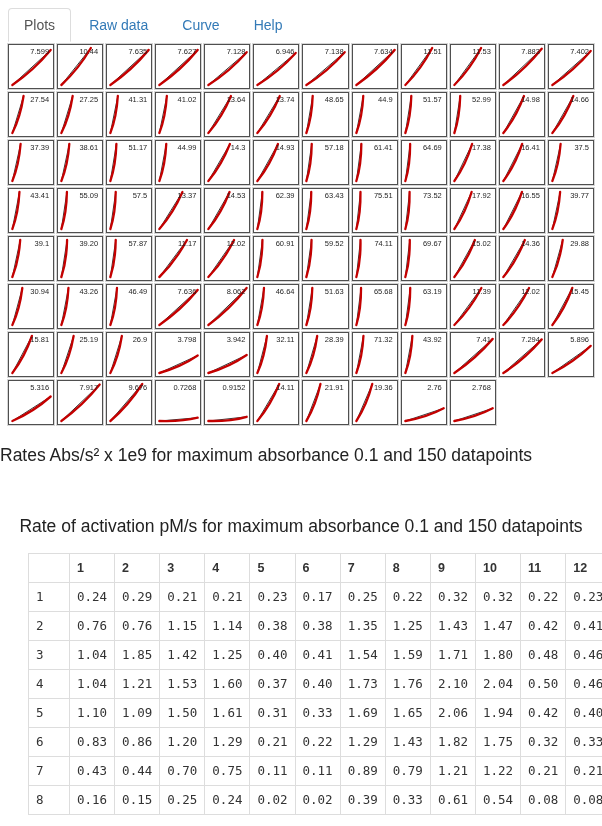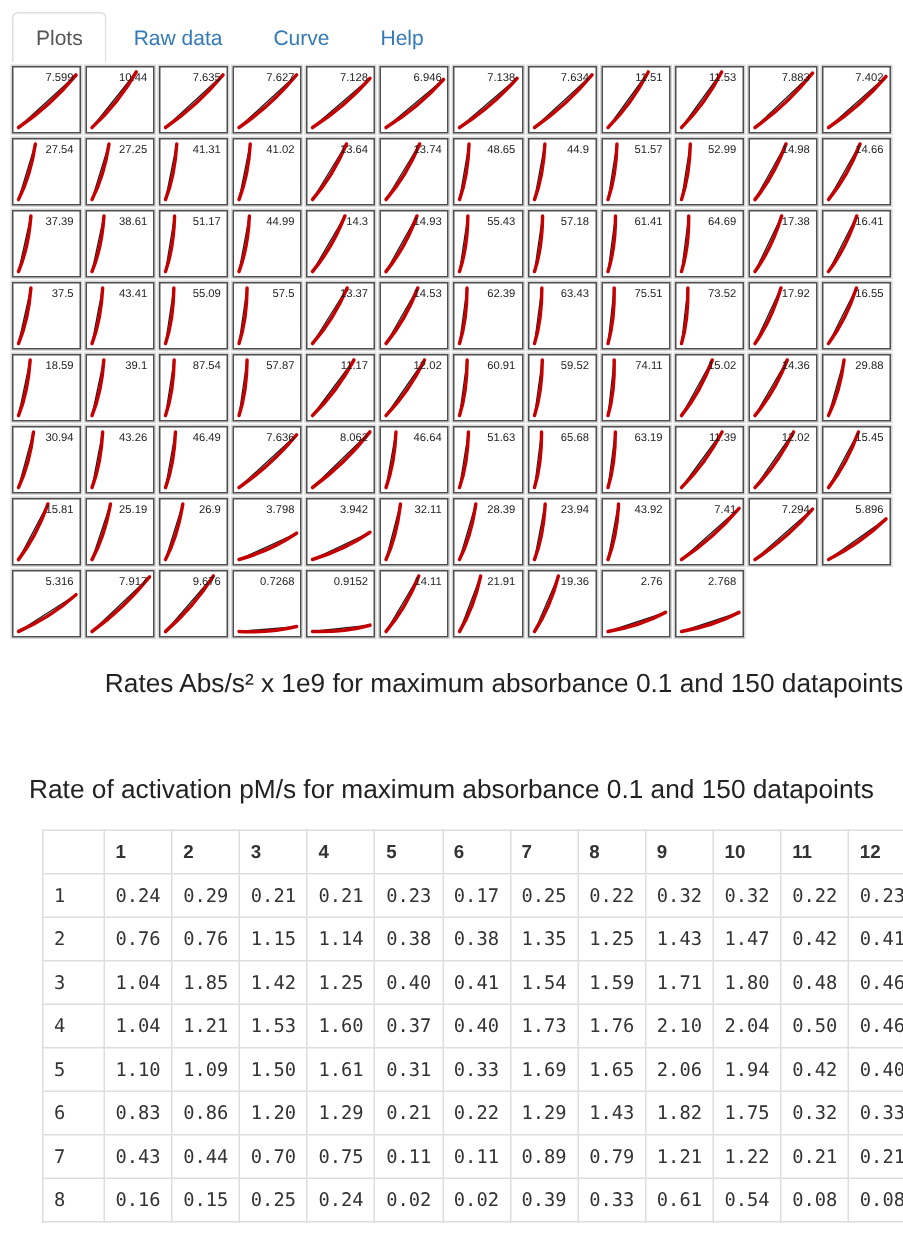--- a/index.html
+++ b/index.html
@@ -34,21 +34,21 @@
     border:1px solid #4f4f4f; box-shadow:0 0 0 1px #d6d6d6;
   }
   .pcell svg { position:absolute; left:0; top:0; width:100%; height:100%; }
   .plbl {
     position:absolute; top:3px; right:4px;
     font-size:7.5px; line-height:8px; color:#1f1f1f;
     font-family:"Liberation Sans", sans-serif;
   }
   
   .caption1 {
-    margin-top:20px; text-align:right;
+    margin-top:20px; text-align:left;
     font-size:17.5px; color:#222;
   }
   .caption2 {
     margin-top:50px; text-align:center;
     font-size:17.5px; color:#222;
   }
   
   table.act {
     border-collapse:collapse; margin:16px 0 0 28px;
     background:#fff;
@@ -290,367 +290,367 @@
     </div>
     <div class="pcell">
       <svg viewBox="0 0 46 43" preserveAspectRatio="none">
         <path d="M 3.5 40 L 25.0 3.0" stroke="#1a1a1a" stroke-width="0.9" fill="none"></path>
         <path d="M 3.5 40 Q 16.9 24.1 25.0 3.0" stroke="#c40000" stroke-width="2.4" fill="none" stroke-linecap="round"></path>
       </svg>
       <span class="plbl">14.93</span>
     </div>
     <div class="pcell">
       <svg viewBox="0 0 46 43" preserveAspectRatio="none">
+        <path d="M 3.5 40 L 9.1 3.0" stroke="#1a1a1a" stroke-width="0.9" fill="none"></path>
+        <path d="M 3.5 40 Q 8.9 24.1 9.1 3.0" stroke="#c40000" stroke-width="2.4" fill="none" stroke-linecap="round"></path>
+      </svg>
+      <span class="plbl">57.18</span>
+    </div>
+    <div class="pcell">
+      <svg viewBox="0 0 46 43" preserveAspectRatio="none">
+        <path d="M 3.5 40 L 8.7 3.0" stroke="#1a1a1a" stroke-width="0.9" fill="none"></path>
+        <path d="M 3.5 40 Q 8.7 24.1 8.7 3.0" stroke="#c40000" stroke-width="2.4" fill="none" stroke-linecap="round"></path>
+      </svg>
+      <span class="plbl">61.41</span>
+    </div>
+    <div class="pcell">
+      <svg viewBox="0 0 46 43" preserveAspectRatio="none">
+        <path d="M 3.5 40 L 8.5 3.0" stroke="#1a1a1a" stroke-width="0.9" fill="none"></path>
+        <path d="M 3.5 40 Q 8.6 24.1 8.5 3.0" stroke="#c40000" stroke-width="2.4" fill="none" stroke-linecap="round"></path>
+      </svg>
+      <span class="plbl">64.69</span>
+    </div>
+    <div class="pcell">
+      <svg viewBox="0 0 46 43" preserveAspectRatio="none">
+        <path d="M 3.5 40 L 22.0 3.0" stroke="#1a1a1a" stroke-width="0.9" fill="none"></path>
+        <path d="M 3.5 40 Q 15.4 24.1 22.0 3.0" stroke="#c40000" stroke-width="2.4" fill="none" stroke-linecap="round"></path>
+      </svg>
+      <span class="plbl">17.38</span>
+    </div>
+    <div class="pcell">
+      <svg viewBox="0 0 46 43" preserveAspectRatio="none">
+        <path d="M 3.5 40 L 23.1 3.0" stroke="#1a1a1a" stroke-width="0.9" fill="none"></path>
+        <path d="M 3.5 40 Q 15.9 24.1 23.1 3.0" stroke="#c40000" stroke-width="2.4" fill="none" stroke-linecap="round"></path>
+      </svg>
+      <span class="plbl">16.41</span>
+    </div>
+    <div class="pcell">
+      <svg viewBox="0 0 46 43" preserveAspectRatio="none">
+        <path d="M 3.5 40 L 12.1 3.0" stroke="#1a1a1a" stroke-width="0.9" fill="none"></path>
+        <path d="M 3.5 40 Q 10.4 24.1 12.1 3.0" stroke="#c40000" stroke-width="2.4" fill="none" stroke-linecap="round"></path>
+      </svg>
+      <span class="plbl">37.5</span>
+    </div>
+    <div class="pcell">
+      <svg viewBox="0 0 46 43" preserveAspectRatio="none">
+        <path d="M 3.5 40 L 10.9 3.0" stroke="#1a1a1a" stroke-width="0.9" fill="none"></path>
+        <path d="M 3.5 40 Q 9.8 24.1 10.9 3.0" stroke="#c40000" stroke-width="2.4" fill="none" stroke-linecap="round"></path>
+      </svg>
+      <span class="plbl">43.41</span>
+    </div>
+    <div class="pcell">
+      <svg viewBox="0 0 46 43" preserveAspectRatio="none">
         <path d="M 3.5 40 L 9.3 3.0" stroke="#1a1a1a" stroke-width="0.9" fill="none"></path>
         <path d="M 3.5 40 Q 9.0 24.1 9.3 3.0" stroke="#c40000" stroke-width="2.4" fill="none" stroke-linecap="round"></path>
       </svg>
-      <span class="plbl">55.43</span>
+      <span class="plbl">55.09</span>
     </div>
     <div class="pcell">
       <svg viewBox="0 0 46 43" preserveAspectRatio="none">
         <path d="M 3.5 40 L 9.1 3.0" stroke="#1a1a1a" stroke-width="0.9" fill="none"></path>
         <path d="M 3.5 40 Q 8.9 24.1 9.1 3.0" stroke="#c40000" stroke-width="2.4" fill="none" stroke-linecap="round"></path>
       </svg>
-      <span class="plbl">57.18</span>
+      <span class="plbl">57.5</span>
+    </div>
+    <div class="pcell">
+      <svg viewBox="0 0 46 43" preserveAspectRatio="none">
+        <path d="M 3.5 40 L 27.6 3.0" stroke="#1a1a1a" stroke-width="0.9" fill="none"></path>
+        <path d="M 3.5 40 Q 18.1 24.1 27.6 3.0" stroke="#c40000" stroke-width="2.4" fill="none" stroke-linecap="round"></path>
+      </svg>
+      <span class="plbl">13.37</span>
+    </div>
+    <div class="pcell">
+      <svg viewBox="0 0 46 43" preserveAspectRatio="none">
+        <path d="M 3.5 40 L 25.6 3.0" stroke="#1a1a1a" stroke-width="0.9" fill="none"></path>
+        <path d="M 3.5 40 Q 17.2 24.1 25.6 3.0" stroke="#c40000" stroke-width="2.4" fill="none" stroke-linecap="round"></path>
+      </svg>
+      <span class="plbl">14.53</span>
     </div>
     <div class="pcell">
       <svg viewBox="0 0 46 43" preserveAspectRatio="none">
         <path d="M 3.5 40 L 8.7 3.0" stroke="#1a1a1a" stroke-width="0.9" fill="none"></path>
         <path d="M 3.5 40 Q 8.7 24.1 8.7 3.0" stroke="#c40000" stroke-width="2.4" fill="none" stroke-linecap="round"></path>
       </svg>
-      <span class="plbl">61.41</span>
-    </div>
-    <div class="pcell">
-      <svg viewBox="0 0 46 43" preserveAspectRatio="none">
-        <path d="M 3.5 40 L 8.5 3.0" stroke="#1a1a1a" stroke-width="0.9" fill="none"></path>
-        <path d="M 3.5 40 Q 8.6 24.1 8.5 3.0" stroke="#c40000" stroke-width="2.4" fill="none" stroke-linecap="round"></path>
-      </svg>
-      <span class="plbl">64.69</span>
-    </div>
-    <div class="pcell">
-      <svg viewBox="0 0 46 43" preserveAspectRatio="none">
-        <path d="M 3.5 40 L 22.0 3.0" stroke="#1a1a1a" stroke-width="0.9" fill="none"></path>
-        <path d="M 3.5 40 Q 15.4 24.1 22.0 3.0" stroke="#c40000" stroke-width="2.4" fill="none" stroke-linecap="round"></path>
-      </svg>
-      <span class="plbl">17.38</span>
-    </div>
-    <div class="pcell">
-      <svg viewBox="0 0 46 43" preserveAspectRatio="none">
-        <path d="M 3.5 40 L 23.1 3.0" stroke="#1a1a1a" stroke-width="0.9" fill="none"></path>
-        <path d="M 3.5 40 Q 15.9 24.1 23.1 3.0" stroke="#c40000" stroke-width="2.4" fill="none" stroke-linecap="round"></path>
-      </svg>
-      <span class="plbl">16.41</span>
-    </div>
-    <div class="pcell">
-      <svg viewBox="0 0 46 43" preserveAspectRatio="none">
-        <path d="M 3.5 40 L 12.1 3.0" stroke="#1a1a1a" stroke-width="0.9" fill="none"></path>
-        <path d="M 3.5 40 Q 10.4 24.1 12.1 3.0" stroke="#c40000" stroke-width="2.4" fill="none" stroke-linecap="round"></path>
-      </svg>
-      <span class="plbl">37.5</span>
+      <span class="plbl">62.39</span>
+    </div>
+    <div class="pcell">
+      <svg viewBox="0 0 46 43" preserveAspectRatio="none">
+        <path d="M 3.5 40 L 8.6 3.0" stroke="#1a1a1a" stroke-width="0.9" fill="none"></path>
+        <path d="M 3.5 40 Q 8.6 24.1 8.6 3.0" stroke="#c40000" stroke-width="2.4" fill="none" stroke-linecap="round"></path>
+      </svg>
+      <span class="plbl">63.43</span>
+    </div>
+    <div class="pcell">
+      <svg viewBox="0 0 46 43" preserveAspectRatio="none">
+        <path d="M 3.5 40 L 7.8 3.0" stroke="#1a1a1a" stroke-width="0.9" fill="none"></path>
+        <path d="M 3.5 40 Q 8.2 24.1 7.8 3.0" stroke="#c40000" stroke-width="2.4" fill="none" stroke-linecap="round"></path>
+      </svg>
+      <span class="plbl">75.51</span>
+    </div>
+    <div class="pcell">
+      <svg viewBox="0 0 46 43" preserveAspectRatio="none">
+        <path d="M 3.5 40 L 7.9 3.0" stroke="#1a1a1a" stroke-width="0.9" fill="none"></path>
+        <path d="M 3.5 40 Q 8.3 24.1 7.9 3.0" stroke="#c40000" stroke-width="2.4" fill="none" stroke-linecap="round"></path>
+      </svg>
+      <span class="plbl">73.52</span>
+    </div>
+    <div class="pcell">
+      <svg viewBox="0 0 46 43" preserveAspectRatio="none">
+        <path d="M 3.5 40 L 21.5 3.0" stroke="#1a1a1a" stroke-width="0.9" fill="none"></path>
+        <path d="M 3.5 40 Q 15.1 24.1 21.5 3.0" stroke="#c40000" stroke-width="2.4" fill="none" stroke-linecap="round"></path>
+      </svg>
+      <span class="plbl">17.92</span>
+    </div>
+    <div class="pcell">
+      <svg viewBox="0 0 46 43" preserveAspectRatio="none">
+        <path d="M 3.5 40 L 22.9 3.0" stroke="#1a1a1a" stroke-width="0.9" fill="none"></path>
+        <path d="M 3.5 40 Q 15.8 24.1 22.9 3.0" stroke="#c40000" stroke-width="2.4" fill="none" stroke-linecap="round"></path>
+      </svg>
+      <span class="plbl">16.55</span>
+    </div>
+    <div class="pcell">
+      <svg viewBox="0 0 46 43" preserveAspectRatio="none">
+        <path d="M 3.5 40 L 11.6 3.0" stroke="#1a1a1a" stroke-width="0.9" fill="none"></path>
+        <path d="M 3.5 40 Q 10.1 24.1 11.6 3.0" stroke="#c40000" stroke-width="2.4" fill="none" stroke-linecap="round"></path>
+      </svg>
+      <span class="plbl">39.77</span>
+    </div>
+    <div class="pcell">
+      <svg viewBox="0 0 46 43" preserveAspectRatio="none">
+        <path d="M 3.5 40 L 11.7 3.0" stroke="#1a1a1a" stroke-width="0.9" fill="none"></path>
+        <path d="M 3.5 40 Q 10.2 24.1 11.7 3.0" stroke="#c40000" stroke-width="2.4" fill="none" stroke-linecap="round"></path>
+      </svg>
+      <span class="plbl">39.1</span>
+    </div>
+    <div class="pcell">
+      <svg viewBox="0 0 46 43" preserveAspectRatio="none">
+        <path d="M 3.5 40 L 9.5 3.0" stroke="#1a1a1a" stroke-width="0.9" fill="none"></path>
+        <path d="M 3.5 40 Q 9.1 24.1 9.5 3.0" stroke="#c40000" stroke-width="2.4" fill="none" stroke-linecap="round"></path>
+      </svg>
+      <span class="plbl">39.20</span>
+    </div>
+    <div class="pcell">
+      <svg viewBox="0 0 46 43" preserveAspectRatio="none">
+        <path d="M 3.5 40 L 9.1 3.0" stroke="#1a1a1a" stroke-width="0.9" fill="none"></path>
+        <path d="M 3.5 40 Q 8.9 24.1 9.1 3.0" stroke="#c40000" stroke-width="2.4" fill="none" stroke-linecap="round"></path>
+      </svg>
+      <span class="plbl">57.87</span>
+    </div>
+    <div class="pcell">
+      <svg viewBox="0 0 46 43" preserveAspectRatio="none">
+        <path d="M 3.5 40 L 32.3 3.0" stroke="#1a1a1a" stroke-width="0.9" fill="none"></path>
+        <path d="M 3.5 40 Q 20.5 24.1 32.3 3.0" stroke="#c40000" stroke-width="2.4" fill="none" stroke-linecap="round"></path>
+      </svg>
+      <span class="plbl">11.17</span>
+    </div>
+    <div class="pcell">
+      <svg viewBox="0 0 46 43" preserveAspectRatio="none">
+        <path d="M 3.5 40 L 30.3 3.0" stroke="#1a1a1a" stroke-width="0.9" fill="none"></path>
+        <path d="M 3.5 40 Q 19.5 24.1 30.3 3.0" stroke="#c40000" stroke-width="2.4" fill="none" stroke-linecap="round"></path>
+      </svg>
+      <span class="plbl">12.02</span>
+    </div>
+    <div class="pcell">
+      <svg viewBox="0 0 46 43" preserveAspectRatio="none">
+        <path d="M 3.5 40 L 8.8 3.0" stroke="#1a1a1a" stroke-width="0.9" fill="none"></path>
+        <path d="M 3.5 40 Q 8.7 24.1 8.8 3.0" stroke="#c40000" stroke-width="2.4" fill="none" stroke-linecap="round"></path>
+      </svg>
+      <span class="plbl">60.91</span>
+    </div>
+    <div class="pcell">
+      <svg viewBox="0 0 46 43" preserveAspectRatio="none">
+        <path d="M 3.5 40 L 8.9 3.0" stroke="#1a1a1a" stroke-width="0.9" fill="none"></path>
+        <path d="M 3.5 40 Q 8.8 24.1 8.9 3.0" stroke="#c40000" stroke-width="2.4" fill="none" stroke-linecap="round"></path>
+      </svg>
+      <span class="plbl">59.52</span>
+    </div>
+    <div class="pcell">
+      <svg viewBox="0 0 46 43" preserveAspectRatio="none">
+        <path d="M 3.5 40 L 7.8 3.0" stroke="#1a1a1a" stroke-width="0.9" fill="none"></path>
+        <path d="M 3.5 40 Q 8.3 24.1 7.8 3.0" stroke="#c40000" stroke-width="2.4" fill="none" stroke-linecap="round"></path>
+      </svg>
+      <span class="plbl">74.11</span>
+    </div>
+    <div class="pcell">
+      <svg viewBox="0 0 46 43" preserveAspectRatio="none">
+        <path d="M 3.5 40 L 8.1 3.0" stroke="#1a1a1a" stroke-width="0.9" fill="none"></path>
+        <path d="M 3.5 40 Q 8.4 24.1 8.1 3.0" stroke="#c40000" stroke-width="2.4" fill="none" stroke-linecap="round"></path>
+      </svg>
+      <span class="plbl">69.67</span>
+    </div>
+    <div class="pcell">
+      <svg viewBox="0 0 46 43" preserveAspectRatio="none">
+        <path d="M 3.5 40 L 24.9 3.0" stroke="#1a1a1a" stroke-width="0.9" fill="none"></path>
+        <path d="M 3.5 40 Q 16.8 24.1 24.9 3.0" stroke="#c40000" stroke-width="2.4" fill="none" stroke-linecap="round"></path>
+      </svg>
+      <span class="plbl">15.02</span>
+    </div>
+    <div class="pcell">
+      <svg viewBox="0 0 46 43" preserveAspectRatio="none">
+        <path d="M 3.5 40 L 25.9 3.0" stroke="#1a1a1a" stroke-width="0.9" fill="none"></path>
+        <path d="M 3.5 40 Q 17.3 24.1 25.9 3.0" stroke="#c40000" stroke-width="2.4" fill="none" stroke-linecap="round"></path>
+      </svg>
+      <span class="plbl">14.36</span>
+    </div>
+    <div class="pcell">
+      <svg viewBox="0 0 46 43" preserveAspectRatio="none">
+        <path d="M 3.5 40 L 14.3 3.0" stroke="#1a1a1a" stroke-width="0.9" fill="none"></path>
+        <path d="M 3.5 40 Q 11.5 24.1 14.3 3.0" stroke="#c40000" stroke-width="2.4" fill="none" stroke-linecap="round"></path>
+      </svg>
+      <span class="plbl">29.88</span>
+    </div>
+    <div class="pcell">
+      <svg viewBox="0 0 46 43" preserveAspectRatio="none">
+        <path d="M 3.5 40 L 13.9 3.0" stroke="#1a1a1a" stroke-width="0.9" fill="none"></path>
+        <path d="M 3.5 40 Q 11.3 24.1 13.9 3.0" stroke="#c40000" stroke-width="2.4" fill="none" stroke-linecap="round"></path>
+      </svg>
+      <span class="plbl">30.94</span>
     </div>
     <div class="pcell">
       <svg viewBox="0 0 46 43" preserveAspectRatio="none">
         <path d="M 3.5 40 L 10.9 3.0" stroke="#1a1a1a" stroke-width="0.9" fill="none"></path>
         <path d="M 3.5 40 Q 9.8 24.1 10.9 3.0" stroke="#c40000" stroke-width="2.4" fill="none" stroke-linecap="round"></path>
       </svg>
-      <span class="plbl">43.41</span>
-    </div>
-    <div class="pcell">
-      <svg viewBox="0 0 46 43" preserveAspectRatio="none">
-        <path d="M 3.5 40 L 9.3 3.0" stroke="#1a1a1a" stroke-width="0.9" fill="none"></path>
-        <path d="M 3.5 40 Q 9.0 24.1 9.3 3.0" stroke="#c40000" stroke-width="2.4" fill="none" stroke-linecap="round"></path>
-      </svg>
-      <span class="plbl">55.09</span>
-    </div>
-    <div class="pcell">
-      <svg viewBox="0 0 46 43" preserveAspectRatio="none">
-        <path d="M 3.5 40 L 9.1 3.0" stroke="#1a1a1a" stroke-width="0.9" fill="none"></path>
-        <path d="M 3.5 40 Q 8.9 24.1 9.1 3.0" stroke="#c40000" stroke-width="2.4" fill="none" stroke-linecap="round"></path>
-      </svg>
-      <span class="plbl">57.5</span>
-    </div>
-    <div class="pcell">
-      <svg viewBox="0 0 46 43" preserveAspectRatio="none">
-        <path d="M 3.5 40 L 27.6 3.0" stroke="#1a1a1a" stroke-width="0.9" fill="none"></path>
-        <path d="M 3.5 40 Q 18.1 24.1 27.6 3.0" stroke="#c40000" stroke-width="2.4" fill="none" stroke-linecap="round"></path>
-      </svg>
-      <span class="plbl">13.37</span>
-    </div>
-    <div class="pcell">
-      <svg viewBox="0 0 46 43" preserveAspectRatio="none">
-        <path d="M 3.5 40 L 25.6 3.0" stroke="#1a1a1a" stroke-width="0.9" fill="none"></path>
-        <path d="M 3.5 40 Q 17.2 24.1 25.6 3.0" stroke="#c40000" stroke-width="2.4" fill="none" stroke-linecap="round"></path>
-      </svg>
-      <span class="plbl">14.53</span>
-    </div>
-    <div class="pcell">
-      <svg viewBox="0 0 46 43" preserveAspectRatio="none">
-        <path d="M 3.5 40 L 8.7 3.0" stroke="#1a1a1a" stroke-width="0.9" fill="none"></path>
-        <path d="M 3.5 40 Q 8.7 24.1 8.7 3.0" stroke="#c40000" stroke-width="2.4" fill="none" stroke-linecap="round"></path>
-      </svg>
-      <span class="plbl">62.39</span>
+      <span class="plbl">43.26</span>
+    </div>
+    <div class="pcell">
+      <svg viewBox="0 0 46 43" preserveAspectRatio="none">
+        <path d="M 3.5 40 L 10.4 3.0" stroke="#1a1a1a" stroke-width="0.9" fill="none"></path>
+        <path d="M 3.5 40 Q 9.6 24.1 10.4 3.0" stroke="#c40000" stroke-width="2.4" fill="none" stroke-linecap="round"></path>
+      </svg>
+      <span class="plbl">46.49</span>
+    </div>
+    <div class="pcell">
+      <svg viewBox="0 0 46 43" preserveAspectRatio="none">
+        <path d="M 3.5 40 L 43.5 4.9" stroke="#1a1a1a" stroke-width="0.9" fill="none"></path>
+        <path d="M 3.5 40 Q 26.1 25.0 43.5 4.9" stroke="#c40000" stroke-width="2.4" fill="none" stroke-linecap="round"></path>
+      </svg>
+      <span class="plbl">7.636</span>
+    </div>
+    <div class="pcell">
+      <svg viewBox="0 0 46 43" preserveAspectRatio="none">
+        <path d="M 3.5 40 L 43.4 3.0" stroke="#1a1a1a" stroke-width="0.9" fill="none"></path>
+        <path d="M 3.5 40 Q 26.1 24.1 43.4 3.0" stroke="#c40000" stroke-width="2.4" fill="none" stroke-linecap="round"></path>
+      </svg>
+      <span class="plbl">8.062</span>
+    </div>
+    <div class="pcell">
+      <svg viewBox="0 0 46 43" preserveAspectRatio="none">
+        <path d="M 3.5 40 L 10.4 3.0" stroke="#1a1a1a" stroke-width="0.9" fill="none"></path>
+        <path d="M 3.5 40 Q 9.5 24.1 10.4 3.0" stroke="#c40000" stroke-width="2.4" fill="none" stroke-linecap="round"></path>
+      </svg>
+      <span class="plbl">46.64</span>
+    </div>
+    <div class="pcell">
+      <svg viewBox="0 0 46 43" preserveAspectRatio="none">
+        <path d="M 3.5 40 L 9.7 3.0" stroke="#1a1a1a" stroke-width="0.9" fill="none"></path>
+        <path d="M 3.5 40 Q 9.2 24.1 9.7 3.0" stroke="#c40000" stroke-width="2.4" fill="none" stroke-linecap="round"></path>
+      </svg>
+      <span class="plbl">51.63</span>
+    </div>
+    <div class="pcell">
+      <svg viewBox="0 0 46 43" preserveAspectRatio="none">
+        <path d="M 3.5 40 L 8.4 3.0" stroke="#1a1a1a" stroke-width="0.9" fill="none"></path>
+        <path d="M 3.5 40 Q 8.5 24.1 8.4 3.0" stroke="#c40000" stroke-width="2.4" fill="none" stroke-linecap="round"></path>
+      </svg>
+      <span class="plbl">65.68</span>
     </div>
     <div class="pcell">
       <svg viewBox="0 0 46 43" preserveAspectRatio="none">
         <path d="M 3.5 40 L 8.6 3.0" stroke="#1a1a1a" stroke-width="0.9" fill="none"></path>
         <path d="M 3.5 40 Q 8.6 24.1 8.6 3.0" stroke="#c40000" stroke-width="2.4" fill="none" stroke-linecap="round"></path>
       </svg>
-      <span class="plbl">63.43</span>
-    </div>
-    <div class="pcell">
-      <svg viewBox="0 0 46 43" preserveAspectRatio="none">
-        <path d="M 3.5 40 L 7.8 3.0" stroke="#1a1a1a" stroke-width="0.9" fill="none"></path>
-        <path d="M 3.5 40 Q 8.2 24.1 7.8 3.0" stroke="#c40000" stroke-width="2.4" fill="none" stroke-linecap="round"></path>
-      </svg>
-      <span class="plbl">75.51</span>
-    </div>
-    <div class="pcell">
-      <svg viewBox="0 0 46 43" preserveAspectRatio="none">
-        <path d="M 3.5 40 L 7.9 3.0" stroke="#1a1a1a" stroke-width="0.9" fill="none"></path>
-        <path d="M 3.5 40 Q 8.3 24.1 7.9 3.0" stroke="#c40000" stroke-width="2.4" fill="none" stroke-linecap="round"></path>
-      </svg>
-      <span class="plbl">73.52</span>
-    </div>
-    <div class="pcell">
-      <svg viewBox="0 0 46 43" preserveAspectRatio="none">
-        <path d="M 3.5 40 L 21.5 3.0" stroke="#1a1a1a" stroke-width="0.9" fill="none"></path>
-        <path d="M 3.5 40 Q 15.1 24.1 21.5 3.0" stroke="#c40000" stroke-width="2.4" fill="none" stroke-linecap="round"></path>
-      </svg>
-      <span class="plbl">17.92</span>
-    </div>
-    <div class="pcell">
-      <svg viewBox="0 0 46 43" preserveAspectRatio="none">
-        <path d="M 3.5 40 L 22.9 3.0" stroke="#1a1a1a" stroke-width="0.9" fill="none"></path>
-        <path d="M 3.5 40 Q 15.8 24.1 22.9 3.0" stroke="#c40000" stroke-width="2.4" fill="none" stroke-linecap="round"></path>
-      </svg>
-      <span class="plbl">16.55</span>
-    </div>
-    <div class="pcell">
-      <svg viewBox="0 0 46 43" preserveAspectRatio="none">
-        <path d="M 3.5 40 L 11.6 3.0" stroke="#1a1a1a" stroke-width="0.9" fill="none"></path>
-        <path d="M 3.5 40 Q 10.1 24.1 11.6 3.0" stroke="#c40000" stroke-width="2.4" fill="none" stroke-linecap="round"></path>
-      </svg>
-      <span class="plbl">18.59</span>
-    </div>
-    <div class="pcell">
-      <svg viewBox="0 0 46 43" preserveAspectRatio="none">
-        <path d="M 3.5 40 L 11.7 3.0" stroke="#1a1a1a" stroke-width="0.9" fill="none"></path>
-        <path d="M 3.5 40 Q 10.2 24.1 11.7 3.0" stroke="#c40000" stroke-width="2.4" fill="none" stroke-linecap="round"></path>
-      </svg>
-      <span class="plbl">39.1</span>
-    </div>
-    <div class="pcell">
-      <svg viewBox="0 0 46 43" preserveAspectRatio="none">
-        <path d="M 3.5 40 L 9.5 3.0" stroke="#1a1a1a" stroke-width="0.9" fill="none"></path>
-        <path d="M 3.5 40 Q 9.1 24.1 9.5 3.0" stroke="#c40000" stroke-width="2.4" fill="none" stroke-linecap="round"></path>
-      </svg>
-      <span class="plbl">87.54</span>
-    </div>
-    <div class="pcell">
-      <svg viewBox="0 0 46 43" preserveAspectRatio="none">
-        <path d="M 3.5 40 L 9.1 3.0" stroke="#1a1a1a" stroke-width="0.9" fill="none"></path>
-        <path d="M 3.5 40 Q 8.9 24.1 9.1 3.0" stroke="#c40000" stroke-width="2.4" fill="none" stroke-linecap="round"></path>
-      </svg>
-      <span class="plbl">57.87</span>
-    </div>
-    <div class="pcell">
-      <svg viewBox="0 0 46 43" preserveAspectRatio="none">
-        <path d="M 3.5 40 L 32.3 3.0" stroke="#1a1a1a" stroke-width="0.9" fill="none"></path>
-        <path d="M 3.5 40 Q 20.5 24.1 32.3 3.0" stroke="#c40000" stroke-width="2.4" fill="none" stroke-linecap="round"></path>
-      </svg>
-      <span class="plbl">11.17</span>
+      <span class="plbl">63.19</span>
+    </div>
+    <div class="pcell">
+      <svg viewBox="0 0 46 43" preserveAspectRatio="none">
+        <path d="M 3.5 40 L 31.7 3.0" stroke="#1a1a1a" stroke-width="0.9" fill="none"></path>
+        <path d="M 3.5 40 Q 20.2 24.1 31.7 3.0" stroke="#c40000" stroke-width="2.4" fill="none" stroke-linecap="round"></path>
+      </svg>
+      <span class="plbl">11.39</span>
     </div>
     <div class="pcell">
       <svg viewBox="0 0 46 43" preserveAspectRatio="none">
         <path d="M 3.5 40 L 30.3 3.0" stroke="#1a1a1a" stroke-width="0.9" fill="none"></path>
         <path d="M 3.5 40 Q 19.5 24.1 30.3 3.0" stroke="#c40000" stroke-width="2.4" fill="none" stroke-linecap="round"></path>
       </svg>
       <span class="plbl">12.02</span>
     </div>
     <div class="pcell">
       <svg viewBox="0 0 46 43" preserveAspectRatio="none">
-        <path d="M 3.5 40 L 8.8 3.0" stroke="#1a1a1a" stroke-width="0.9" fill="none"></path>
-        <path d="M 3.5 40 Q 8.7 24.1 8.8 3.0" stroke="#c40000" stroke-width="2.4" fill="none" stroke-linecap="round"></path>
-      </svg>
-      <span class="plbl">60.91</span>
-    </div>
-    <div class="pcell">
-      <svg viewBox="0 0 46 43" preserveAspectRatio="none">
-        <path d="M 3.5 40 L 8.9 3.0" stroke="#1a1a1a" stroke-width="0.9" fill="none"></path>
-        <path d="M 3.5 40 Q 8.8 24.1 8.9 3.0" stroke="#c40000" stroke-width="2.4" fill="none" stroke-linecap="round"></path>
-      </svg>
-      <span class="plbl">59.52</span>
-    </div>
-    <div class="pcell">
-      <svg viewBox="0 0 46 43" preserveAspectRatio="none">
-        <path d="M 3.5 40 L 7.8 3.0" stroke="#1a1a1a" stroke-width="0.9" fill="none"></path>
-        <path d="M 3.5 40 Q 8.3 24.1 7.8 3.0" stroke="#c40000" stroke-width="2.4" fill="none" stroke-linecap="round"></path>
-      </svg>
-      <span class="plbl">74.11</span>
-    </div>
-    <div class="pcell">
-      <svg viewBox="0 0 46 43" preserveAspectRatio="none">
-        <path d="M 3.5 40 L 24.9 3.0" stroke="#1a1a1a" stroke-width="0.9" fill="none"></path>
-        <path d="M 3.5 40 Q 16.8 24.1 24.9 3.0" stroke="#c40000" stroke-width="2.4" fill="none" stroke-linecap="round"></path>
-      </svg>
-      <span class="plbl">15.02</span>
-    </div>
-    <div class="pcell">
-      <svg viewBox="0 0 46 43" preserveAspectRatio="none">
-        <path d="M 3.5 40 L 25.9 3.0" stroke="#1a1a1a" stroke-width="0.9" fill="none"></path>
-        <path d="M 3.5 40 Q 17.3 24.1 25.9 3.0" stroke="#c40000" stroke-width="2.4" fill="none" stroke-linecap="round"></path>
-      </svg>
-      <span class="plbl">14.36</span>
-    </div>
-    <div class="pcell">
-      <svg viewBox="0 0 46 43" preserveAspectRatio="none">
-        <path d="M 3.5 40 L 14.3 3.0" stroke="#1a1a1a" stroke-width="0.9" fill="none"></path>
-        <path d="M 3.5 40 Q 11.5 24.1 14.3 3.0" stroke="#c40000" stroke-width="2.4" fill="none" stroke-linecap="round"></path>
-      </svg>
-      <span class="plbl">29.88</span>
-    </div>
-    <div class="pcell">
-      <svg viewBox="0 0 46 43" preserveAspectRatio="none">
-        <path d="M 3.5 40 L 13.9 3.0" stroke="#1a1a1a" stroke-width="0.9" fill="none"></path>
-        <path d="M 3.5 40 Q 11.3 24.1 13.9 3.0" stroke="#c40000" stroke-width="2.4" fill="none" stroke-linecap="round"></path>
-      </svg>
-      <span class="plbl">30.94</span>
+        <path d="M 3.5 40 L 24.3 3.0" stroke="#1a1a1a" stroke-width="0.9" fill="none"></path>
+        <path d="M 3.5 40 Q 16.5 24.1 24.3 3.0" stroke="#c40000" stroke-width="2.4" fill="none" stroke-linecap="round"></path>
+      </svg>
+      <span class="plbl">15.45</span>
+    </div>
+    <div class="pcell">
+      <svg viewBox="0 0 46 43" preserveAspectRatio="none">
+        <path d="M 3.5 40 L 23.9 3.0" stroke="#1a1a1a" stroke-width="0.9" fill="none"></path>
+        <path d="M 3.5 40 Q 16.3 24.1 23.9 3.0" stroke="#c40000" stroke-width="2.4" fill="none" stroke-linecap="round"></path>
+      </svg>
+      <span class="plbl">15.81</span>
+    </div>
+    <div class="pcell">
+      <svg viewBox="0 0 46 43" preserveAspectRatio="none">
+        <path d="M 3.5 40 L 16.3 3.0" stroke="#1a1a1a" stroke-width="0.9" fill="none"></path>
+        <path d="M 3.5 40 Q 12.5 24.1 16.3 3.0" stroke="#c40000" stroke-width="2.4" fill="none" stroke-linecap="round"></path>
+      </svg>
+      <span class="plbl">25.19</span>
+    </div>
+    <div class="pcell">
+      <svg viewBox="0 0 46 43" preserveAspectRatio="none">
+        <path d="M 3.5 40 L 15.5 3.0" stroke="#1a1a1a" stroke-width="0.9" fill="none"></path>
+        <path d="M 3.5 40 Q 12.1 24.1 15.5 3.0" stroke="#c40000" stroke-width="2.4" fill="none" stroke-linecap="round"></path>
+      </svg>
+      <span class="plbl">26.9</span>
+    </div>
+    <div class="pcell">
+      <svg viewBox="0 0 46 43" preserveAspectRatio="none">
+        <path d="M 3.5 40 L 43.5 22.5" stroke="#1a1a1a" stroke-width="0.9" fill="none"></path>
+        <path d="M 3.5 40 Q 26.1 33.9 43.5 22.5" stroke="#c40000" stroke-width="2.4" fill="none" stroke-linecap="round"></path>
+      </svg>
+      <span class="plbl">3.798</span>
+    </div>
+    <div class="pcell">
+      <svg viewBox="0 0 46 43" preserveAspectRatio="none">
+        <path d="M 3.5 40 L 43.5 21.9" stroke="#1a1a1a" stroke-width="0.9" fill="none"></path>
+        <path d="M 3.5 40 Q 26.1 33.5 43.5 21.9" stroke="#c40000" stroke-width="2.4" fill="none" stroke-linecap="round"></path>
+      </svg>
+      <span class="plbl">3.942</span>
+    </div>
+    <div class="pcell">
+      <svg viewBox="0 0 46 43" preserveAspectRatio="none">
+        <path d="M 3.5 40 L 13.5 3.0" stroke="#1a1a1a" stroke-width="0.9" fill="none"></path>
+        <path d="M 3.5 40 Q 11.1 24.1 13.5 3.0" stroke="#c40000" stroke-width="2.4" fill="none" stroke-linecap="round"></path>
+      </svg>
+      <span class="plbl">32.11</span>
+    </div>
+    <div class="pcell">
+      <svg viewBox="0 0 46 43" preserveAspectRatio="none">
+        <path d="M 3.5 40 L 14.8 3.0" stroke="#1a1a1a" stroke-width="0.9" fill="none"></path>
+        <path d="M 3.5 40 Q 11.8 24.1 14.8 3.0" stroke="#c40000" stroke-width="2.4" fill="none" stroke-linecap="round"></path>
+      </svg>
+      <span class="plbl">28.39</span>
     </div>
     <div class="pcell">
       <svg viewBox="0 0 46 43" preserveAspectRatio="none">
         <path d="M 3.5 40 L 10.9 3.0" stroke="#1a1a1a" stroke-width="0.9" fill="none"></path>
         <path d="M 3.5 40 Q 9.8 24.1 10.9 3.0" stroke="#c40000" stroke-width="2.4" fill="none" stroke-linecap="round"></path>
       </svg>
-      <span class="plbl">43.26</span>
-    </div>
-    <div class="pcell">
-      <svg viewBox="0 0 46 43" preserveAspectRatio="none">
-        <path d="M 3.5 40 L 10.4 3.0" stroke="#1a1a1a" stroke-width="0.9" fill="none"></path>
-        <path d="M 3.5 40 Q 9.6 24.1 10.4 3.0" stroke="#c40000" stroke-width="2.4" fill="none" stroke-linecap="round"></path>
-      </svg>
-      <span class="plbl">46.49</span>
-    </div>
-    <div class="pcell">
-      <svg viewBox="0 0 46 43" preserveAspectRatio="none">
-        <path d="M 3.5 40 L 43.5 4.9" stroke="#1a1a1a" stroke-width="0.9" fill="none"></path>
-        <path d="M 3.5 40 Q 26.1 25.0 43.5 4.9" stroke="#c40000" stroke-width="2.4" fill="none" stroke-linecap="round"></path>
-      </svg>
-      <span class="plbl">7.636</span>
-    </div>
-    <div class="pcell">
-      <svg viewBox="0 0 46 43" preserveAspectRatio="none">
-        <path d="M 3.5 40 L 43.4 3.0" stroke="#1a1a1a" stroke-width="0.9" fill="none"></path>
-        <path d="M 3.5 40 Q 26.1 24.1 43.4 3.0" stroke="#c40000" stroke-width="2.4" fill="none" stroke-linecap="round"></path>
-      </svg>
-      <span class="plbl">8.062</span>
-    </div>
-    <div class="pcell">
-      <svg viewBox="0 0 46 43" preserveAspectRatio="none">
-        <path d="M 3.5 40 L 10.4 3.0" stroke="#1a1a1a" stroke-width="0.9" fill="none"></path>
-        <path d="M 3.5 40 Q 9.5 24.1 10.4 3.0" stroke="#c40000" stroke-width="2.4" fill="none" stroke-linecap="round"></path>
-      </svg>
-      <span class="plbl">46.64</span>
-    </div>
-    <div class="pcell">
-      <svg viewBox="0 0 46 43" preserveAspectRatio="none">
-        <path d="M 3.5 40 L 9.7 3.0" stroke="#1a1a1a" stroke-width="0.9" fill="none"></path>
-        <path d="M 3.5 40 Q 9.2 24.1 9.7 3.0" stroke="#c40000" stroke-width="2.4" fill="none" stroke-linecap="round"></path>
-      </svg>
-      <span class="plbl">51.63</span>
-    </div>
-    <div class="pcell">
-      <svg viewBox="0 0 46 43" preserveAspectRatio="none">
-        <path d="M 3.5 40 L 8.4 3.0" stroke="#1a1a1a" stroke-width="0.9" fill="none"></path>
-        <path d="M 3.5 40 Q 8.5 24.1 8.4 3.0" stroke="#c40000" stroke-width="2.4" fill="none" stroke-linecap="round"></path>
-      </svg>
-      <span class="plbl">65.68</span>
-    </div>
-    <div class="pcell">
-      <svg viewBox="0 0 46 43" preserveAspectRatio="none">
-        <path d="M 3.5 40 L 8.6 3.0" stroke="#1a1a1a" stroke-width="0.9" fill="none"></path>
-        <path d="M 3.5 40 Q 8.6 24.1 8.6 3.0" stroke="#c40000" stroke-width="2.4" fill="none" stroke-linecap="round"></path>
-      </svg>
-      <span class="plbl">63.19</span>
-    </div>
-    <div class="pcell">
-      <svg viewBox="0 0 46 43" preserveAspectRatio="none">
-        <path d="M 3.5 40 L 31.7 3.0" stroke="#1a1a1a" stroke-width="0.9" fill="none"></path>
-        <path d="M 3.5 40 Q 20.2 24.1 31.7 3.0" stroke="#c40000" stroke-width="2.4" fill="none" stroke-linecap="round"></path>
-      </svg>
-      <span class="plbl">11.39</span>
-    </div>
-    <div class="pcell">
-      <svg viewBox="0 0 46 43" preserveAspectRatio="none">
-        <path d="M 3.5 40 L 30.3 3.0" stroke="#1a1a1a" stroke-width="0.9" fill="none"></path>
-        <path d="M 3.5 40 Q 19.5 24.1 30.3 3.0" stroke="#c40000" stroke-width="2.4" fill="none" stroke-linecap="round"></path>
-      </svg>
-      <span class="plbl">12.02</span>
-    </div>
-    <div class="pcell">
-      <svg viewBox="0 0 46 43" preserveAspectRatio="none">
-        <path d="M 3.5 40 L 24.3 3.0" stroke="#1a1a1a" stroke-width="0.9" fill="none"></path>
-        <path d="M 3.5 40 Q 16.5 24.1 24.3 3.0" stroke="#c40000" stroke-width="2.4" fill="none" stroke-linecap="round"></path>
-      </svg>
-      <span class="plbl">15.45</span>
-    </div>
-    <div class="pcell">
-      <svg viewBox="0 0 46 43" preserveAspectRatio="none">
-        <path d="M 3.5 40 L 23.9 3.0" stroke="#1a1a1a" stroke-width="0.9" fill="none"></path>
-        <path d="M 3.5 40 Q 16.3 24.1 23.9 3.0" stroke="#c40000" stroke-width="2.4" fill="none" stroke-linecap="round"></path>
-      </svg>
-      <span class="plbl">15.81</span>
-    </div>
-    <div class="pcell">
-      <svg viewBox="0 0 46 43" preserveAspectRatio="none">
-        <path d="M 3.5 40 L 16.3 3.0" stroke="#1a1a1a" stroke-width="0.9" fill="none"></path>
-        <path d="M 3.5 40 Q 12.5 24.1 16.3 3.0" stroke="#c40000" stroke-width="2.4" fill="none" stroke-linecap="round"></path>
-      </svg>
-      <span class="plbl">25.19</span>
-    </div>
-    <div class="pcell">
-      <svg viewBox="0 0 46 43" preserveAspectRatio="none">
-        <path d="M 3.5 40 L 15.5 3.0" stroke="#1a1a1a" stroke-width="0.9" fill="none"></path>
-        <path d="M 3.5 40 Q 12.1 24.1 15.5 3.0" stroke="#c40000" stroke-width="2.4" fill="none" stroke-linecap="round"></path>
-      </svg>
-      <span class="plbl">26.9</span>
-    </div>
-    <div class="pcell">
-      <svg viewBox="0 0 46 43" preserveAspectRatio="none">
-        <path d="M 3.5 40 L 43.5 22.5" stroke="#1a1a1a" stroke-width="0.9" fill="none"></path>
-        <path d="M 3.5 40 Q 26.1 33.9 43.5 22.5" stroke="#c40000" stroke-width="2.4" fill="none" stroke-linecap="round"></path>
-      </svg>
-      <span class="plbl">3.798</span>
-    </div>
-    <div class="pcell">
-      <svg viewBox="0 0 46 43" preserveAspectRatio="none">
-        <path d="M 3.5 40 L 43.5 21.9" stroke="#1a1a1a" stroke-width="0.9" fill="none"></path>
-        <path d="M 3.5 40 Q 26.1 33.5 43.5 21.9" stroke="#c40000" stroke-width="2.4" fill="none" stroke-linecap="round"></path>
-      </svg>
-      <span class="plbl">3.942</span>
-    </div>
-    <div class="pcell">
-      <svg viewBox="0 0 46 43" preserveAspectRatio="none">
-        <path d="M 3.5 40 L 13.5 3.0" stroke="#1a1a1a" stroke-width="0.9" fill="none"></path>
-        <path d="M 3.5 40 Q 11.1 24.1 13.5 3.0" stroke="#c40000" stroke-width="2.4" fill="none" stroke-linecap="round"></path>
-      </svg>
-      <span class="plbl">32.11</span>
-    </div>
-    <div class="pcell">
-      <svg viewBox="0 0 46 43" preserveAspectRatio="none">
-        <path d="M 3.5 40 L 14.8 3.0" stroke="#1a1a1a" stroke-width="0.9" fill="none"></path>
-        <path d="M 3.5 40 Q 11.8 24.1 14.8 3.0" stroke="#c40000" stroke-width="2.4" fill="none" stroke-linecap="round"></path>
-      </svg>
-      <span class="plbl">28.39</span>
-    </div>
-    <div class="pcell">
-      <svg viewBox="0 0 46 43" preserveAspectRatio="none">
-        <path d="M 3.5 40 L 10.9 3.0" stroke="#1a1a1a" stroke-width="0.9" fill="none"></path>
-        <path d="M 3.5 40 Q 9.8 24.1 10.9 3.0" stroke="#c40000" stroke-width="2.4" fill="none" stroke-linecap="round"></path>
-      </svg>
-      <span class="plbl">23.94</span>
+      <span class="plbl">71.32</span>
     </div>
     <div class="pcell">
       <svg viewBox="0 0 46 43" preserveAspectRatio="none">
         <path d="M 3.5 40 L 10.8 3.0" stroke="#1a1a1a" stroke-width="0.9" fill="none"></path>
         <path d="M 3.5 40 Q 9.8 24.1 10.8 3.0" stroke="#c40000" stroke-width="2.4" fill="none" stroke-linecap="round"></path>
       </svg>
       <span class="plbl">43.92</span>
     </div>
     <div class="pcell">
       <svg viewBox="0 0 46 43" preserveAspectRatio="none">

